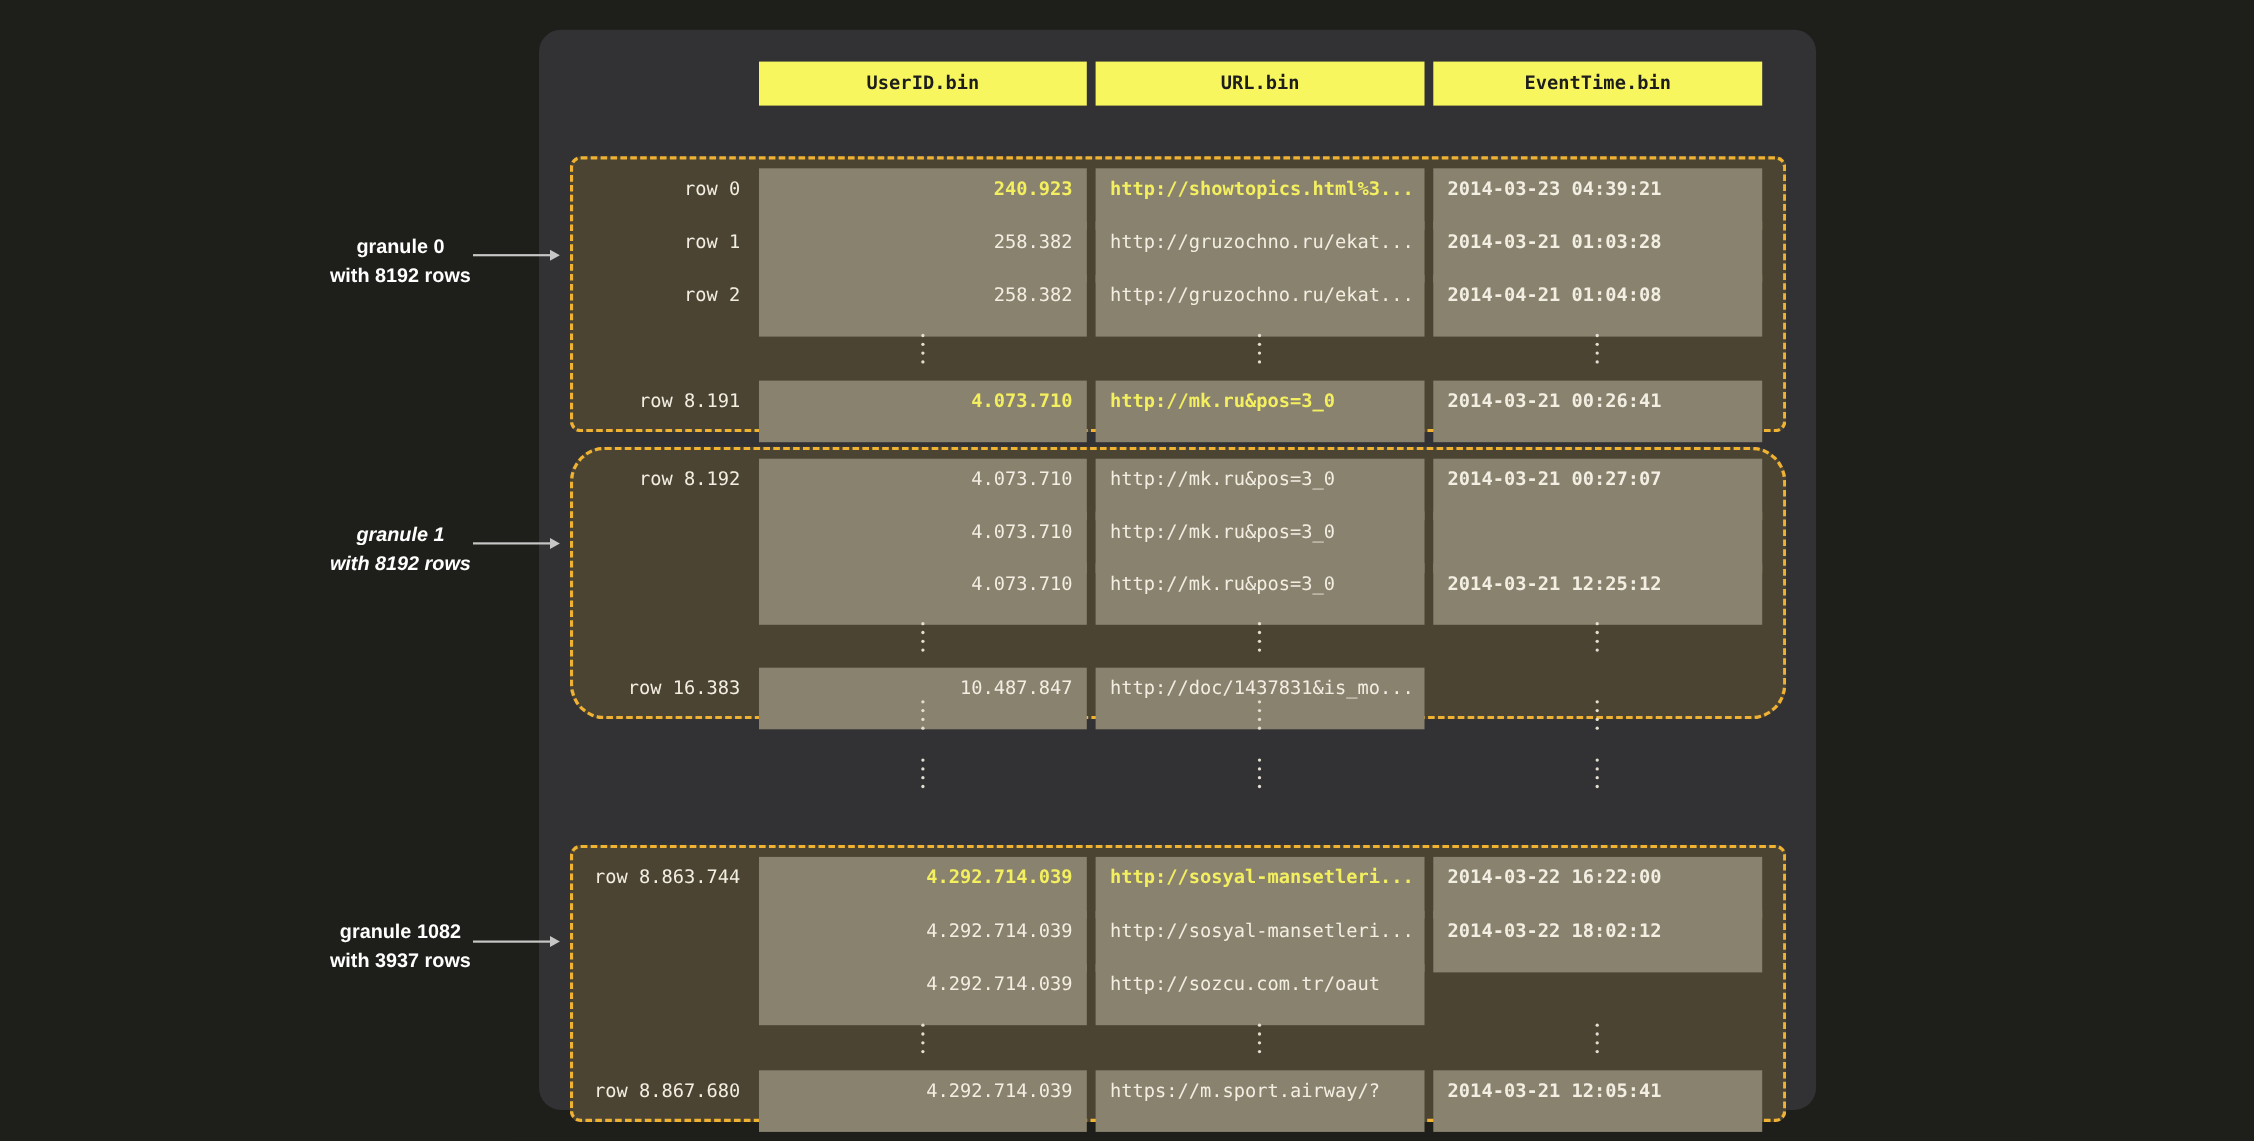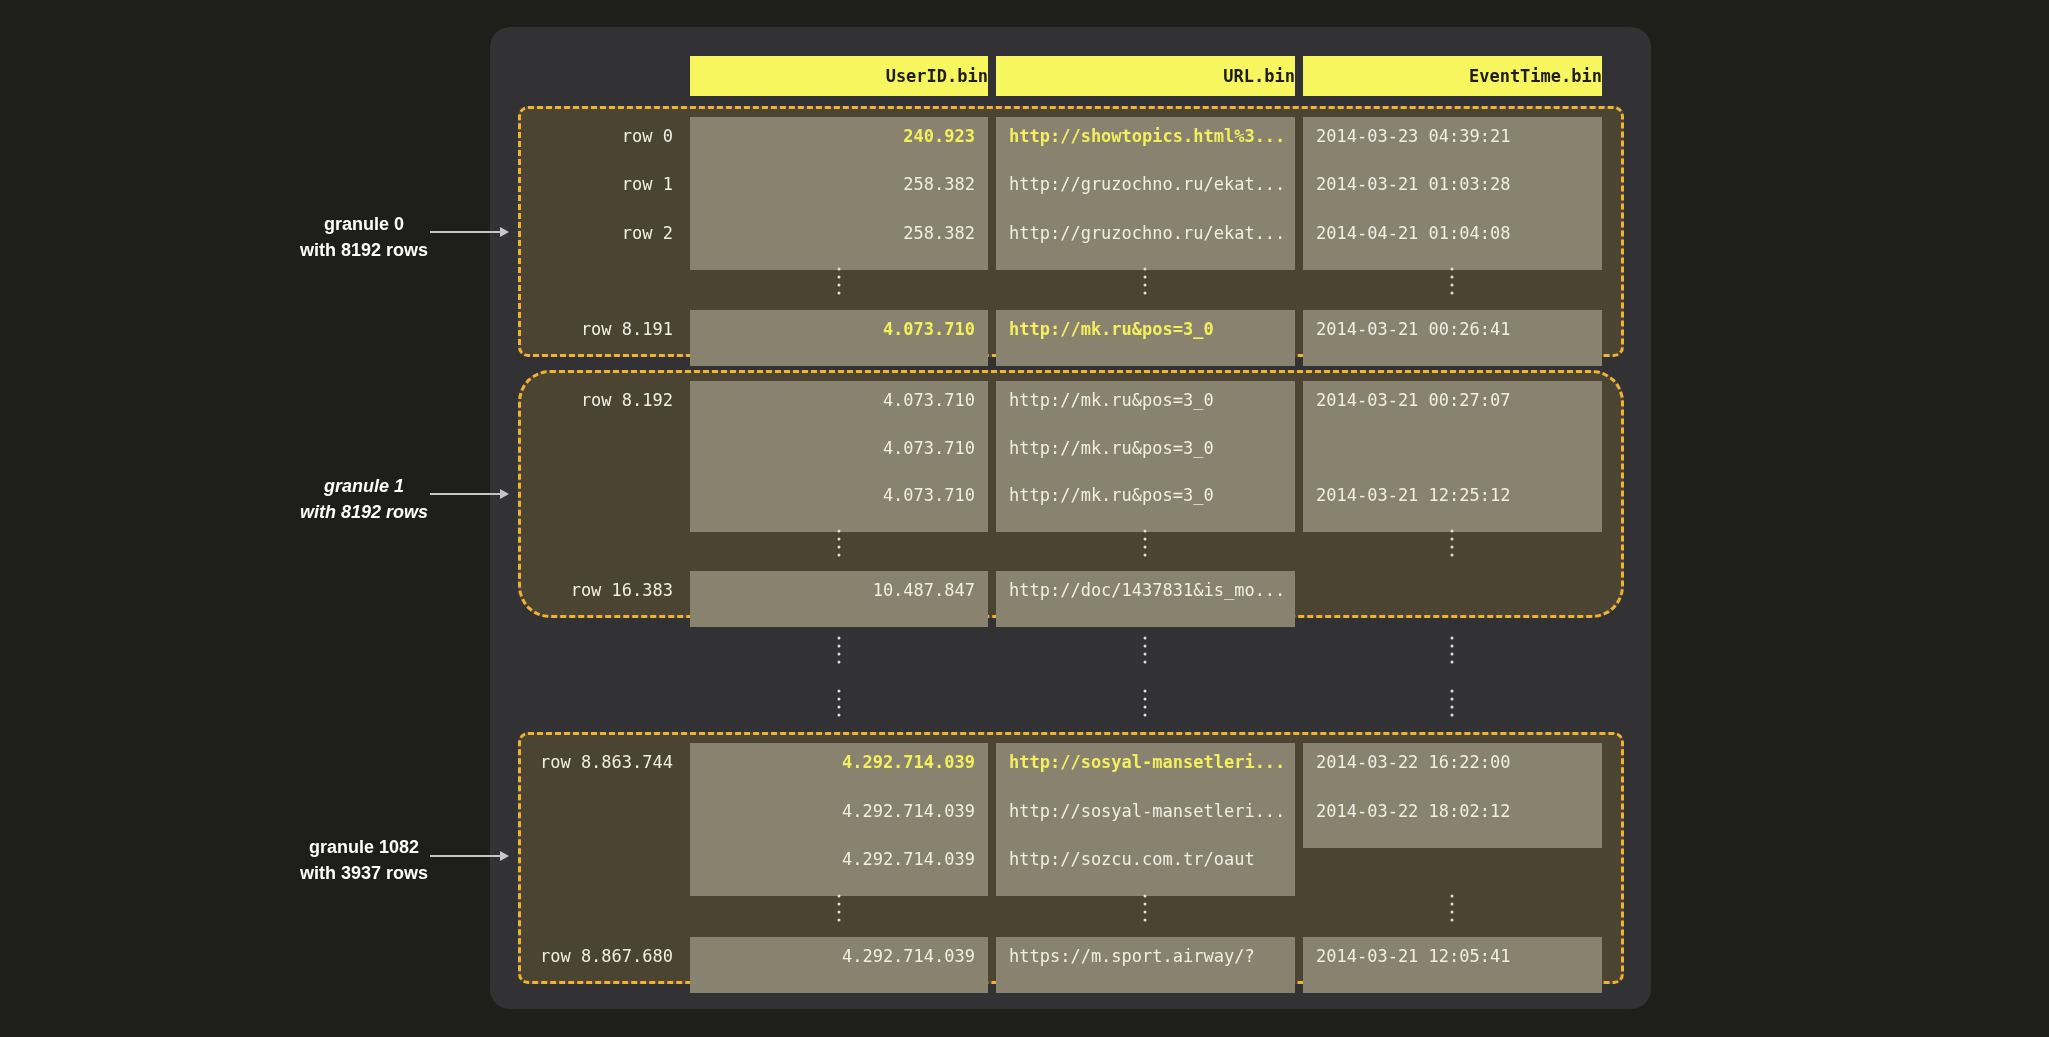--- a/index.html
+++ b/index.html
@@ -6,36 +6,36 @@
     --page-bg:#1e1e1b; --card-bg:#323234; --granule-bg:#4b4433; --granule-border:#f0b233;
     --cell-bg:#89826f; --cell-text:#f2eee2; --highlight-text:#f3ef5f; --header-bg:#f7f65f;
     --header-text:#1d1d1d; --label-text:#ffffff; --arrow:#c6c6c6; --dot:#e3ded1;
   }
   html,body{margin:0;padding:0;background:var(--page-bg);}
   .stage{position:relative;width:2049px;height:1037px;background:var(--page-bg);overflow:hidden;
          font-family:"DejaVu Sans Mono",monospace;}
   .card{position:absolute;left:490px;top:27px;width:1161px;height:982px;background:var(--card-bg);
         border-radius:20px;}
   .col-header{position:absolute;top:29px;height:40px;background:var(--header-bg);border-radius:0;
-        color:var(--header-text);font:bold 17px/40px "DejaVu Sans Mono",monospace;text-align:right;
+        color:var(--header-text);font:bold 17px/40px "DejaVu Sans Mono",monospace;text-align:center;
         white-space:nowrap;}
   .ch-uid{left:200px;width:298px;} .ch-url{left:506px;width:299px;} .ch-time{left:813px;width:299px;}
   .granule{position:absolute;left:28px;width:1106px;box-sizing:border-box;
         border:3px dashed var(--granule-border);border-radius:10px;background:var(--granule-bg);
-        display:flex;flex-direction:column;justify-content:space-between;padding:8px 0 6px 0;}
+        display:flex;flex-direction:column;justify-content:space-between;padding:8px 0 6px 0;margin-top:36px;}
   .g0{top:79px;height:251px;} .g1{top:343px;height:248px;border-radius:32px;} .g1082{top:705px;height:252px;}
   .grow{position:relative;height:38px;}
   .rlabel{position:absolute;left:0;top:0;width:152px;text-align:right;
         font:17px/38px "DejaVu Sans Mono",monospace;color:var(--cell-text);white-space:nowrap;}
   .cell{position:absolute;top:0;height:56px;box-sizing:border-box;background:var(--cell-bg);
         padding:0 13px;font:17px/38px "DejaVu Sans Mono",monospace;color:var(--cell-text);
         white-space:nowrap;overflow:hidden;}
   .uid{left:169px;width:298px;text-align:right;}
   .url{left:475px;width:299px;}
-  .time{left:782px;width:299px;}
+  .time{left:782px;width:299px;font-weight:bold;}
   .hl{color:var(--highlight-text);font-weight:bold;}
   .vdots{position:absolute;top:50%;transform:translate(-50%,-50%);display:flex;
         flex-direction:column;gap:5px;}
   .vdots i{display:block;width:3px;height:3px;border-radius:50%;background:var(--dot);}
   .vdots-free{position:absolute;display:flex;flex-direction:column;gap:5px;transform:translate(-50%,-50%);}
   .vdots-free i{display:block;width:3px;height:3px;border-radius:50%;background:var(--dot);}
   .glabel{position:absolute;left:239px;width:250px;text-align:center;color:var(--label-text);
         font-family:"Liberation Sans",sans-serif;font-weight:bold;font-size:18px;line-height:26px;}
   .arrow{position:absolute;left:430px;display:flex;align-items:center;}
   .arrow .shaft{width:70px;height:2px;background:var(--arrow);}

